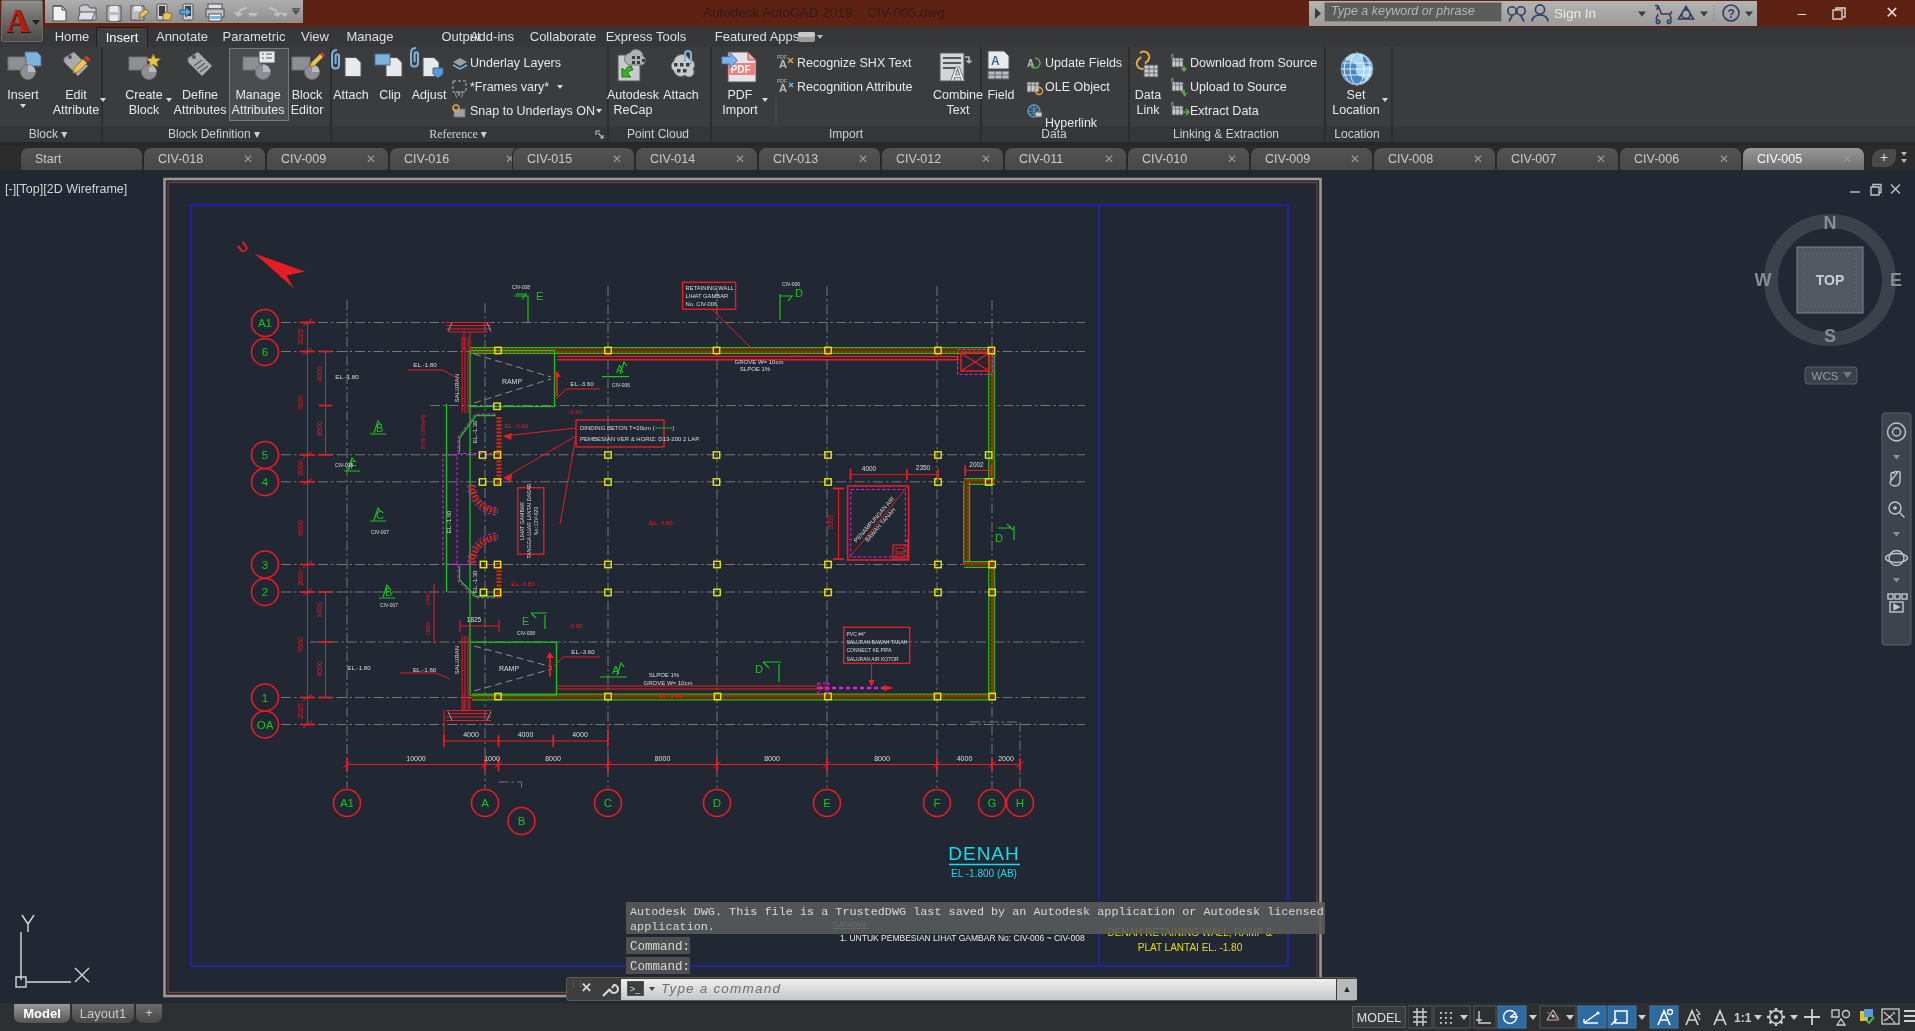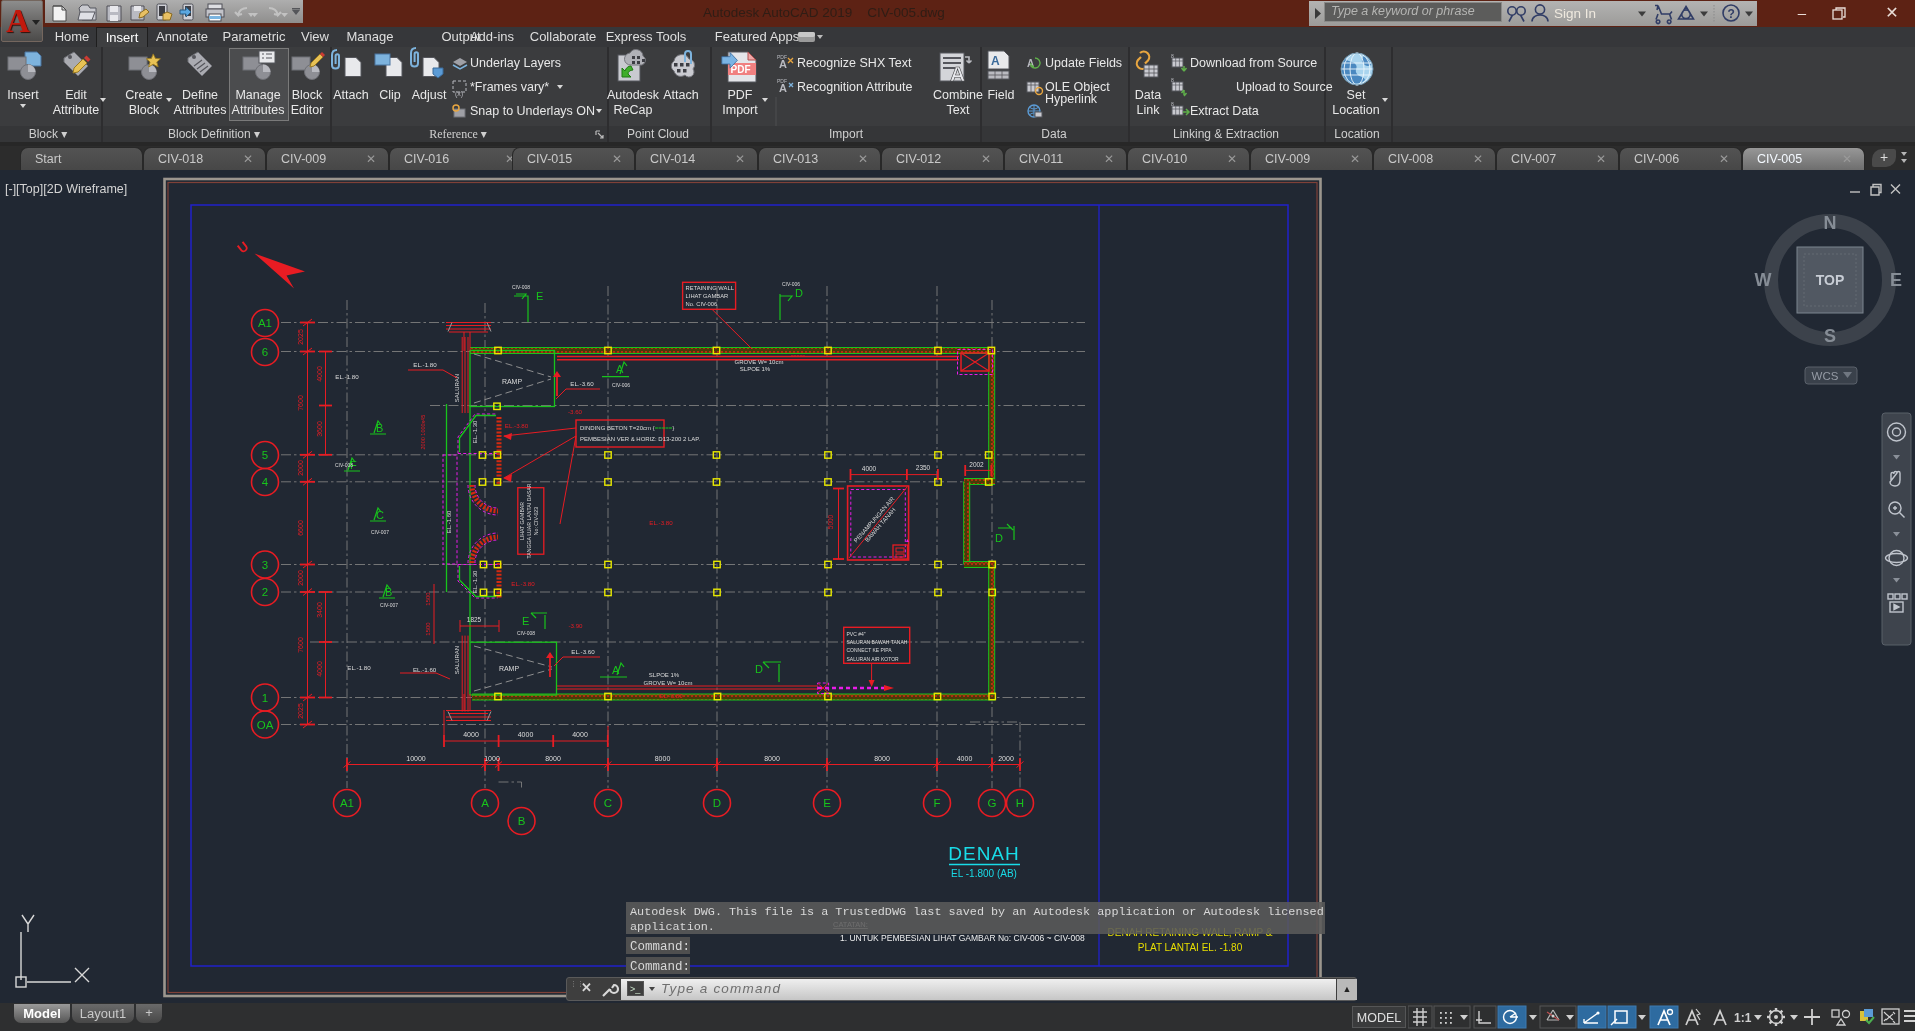--- a/index.html
+++ b/index.html
@@ -632,23 +632,23 @@
 <div class="caret" style="left:1382px;top:98px;"></div>
 <div class="rrow" style="left:470px;top:56px;">Underlay Layers</div>
 <div class="rrow" style="left:470px;top:80px;">*Frames vary*</div>
 <div class="caret" style="left:557px;top:85px;"></div>
 <div class="rrow" style="left:470px;top:104px;">Snap to Underlays ON</div>
 <div class="caret" style="left:596px;top:109px;"></div>
 <div class="rrow" style="left:797px;top:56px;">Recognize SHX Text</div>
 <div class="rrow" style="left:797px;top:80px;">Recognition Attribute</div>
 <div class="rrow" style="left:1045px;top:56px;">Update Fields</div>
 <div class="rrow" style="left:1045px;top:80px;">OLE Object</div>
-<div class="rrow" style="left:1045px;top:92px;">Hyperlink</div>
+<div class="rrow" style="left:1045px;top:116px;">Hyperlink</div>
 <div class="rrow" style="left:1190px;top:56px;">Download from Source</div>
-<div class="rrow" style="left:1190px;top:80px;margin-left:46px;">Upload to Source</div>
+<div class="rrow" style="left:1190px;top:80px;">Upload to Source</div>
 <div class="rrow" style="left:1190px;top:104px;">Extract  Data</div>
 <svg class="abs" style="left:0;top:47px" width="1915" height="79" viewBox="0 0 1915 79">
 <g transform="translate(23,19)">
       <path d="M2 -14 h12 l4 4 v10 h-16 z" fill="#7db3dd" stroke="#4a74a0"></path>
       <rect x="-15" y="-9" width="18" height="13" fill="#8e8f95" stroke="#6f7076"></rect>
       <circle cx="5" cy="6" r="7.5" fill="#8e8f95" stroke="#6f7076"></circle>
       <path d="M5 6 v-7.5 a7.5 7.5 0 0 1 7.5 7.5 z" fill="#b9bac0"></path>
     </g>
 <g transform="translate(76,19)">
       <path d="M-12 -8 l10 -6 14 14 -10 10 -14 -14 z" fill="#aaabb1" stroke="#6f7076" transform="rotate(0)"></path>

